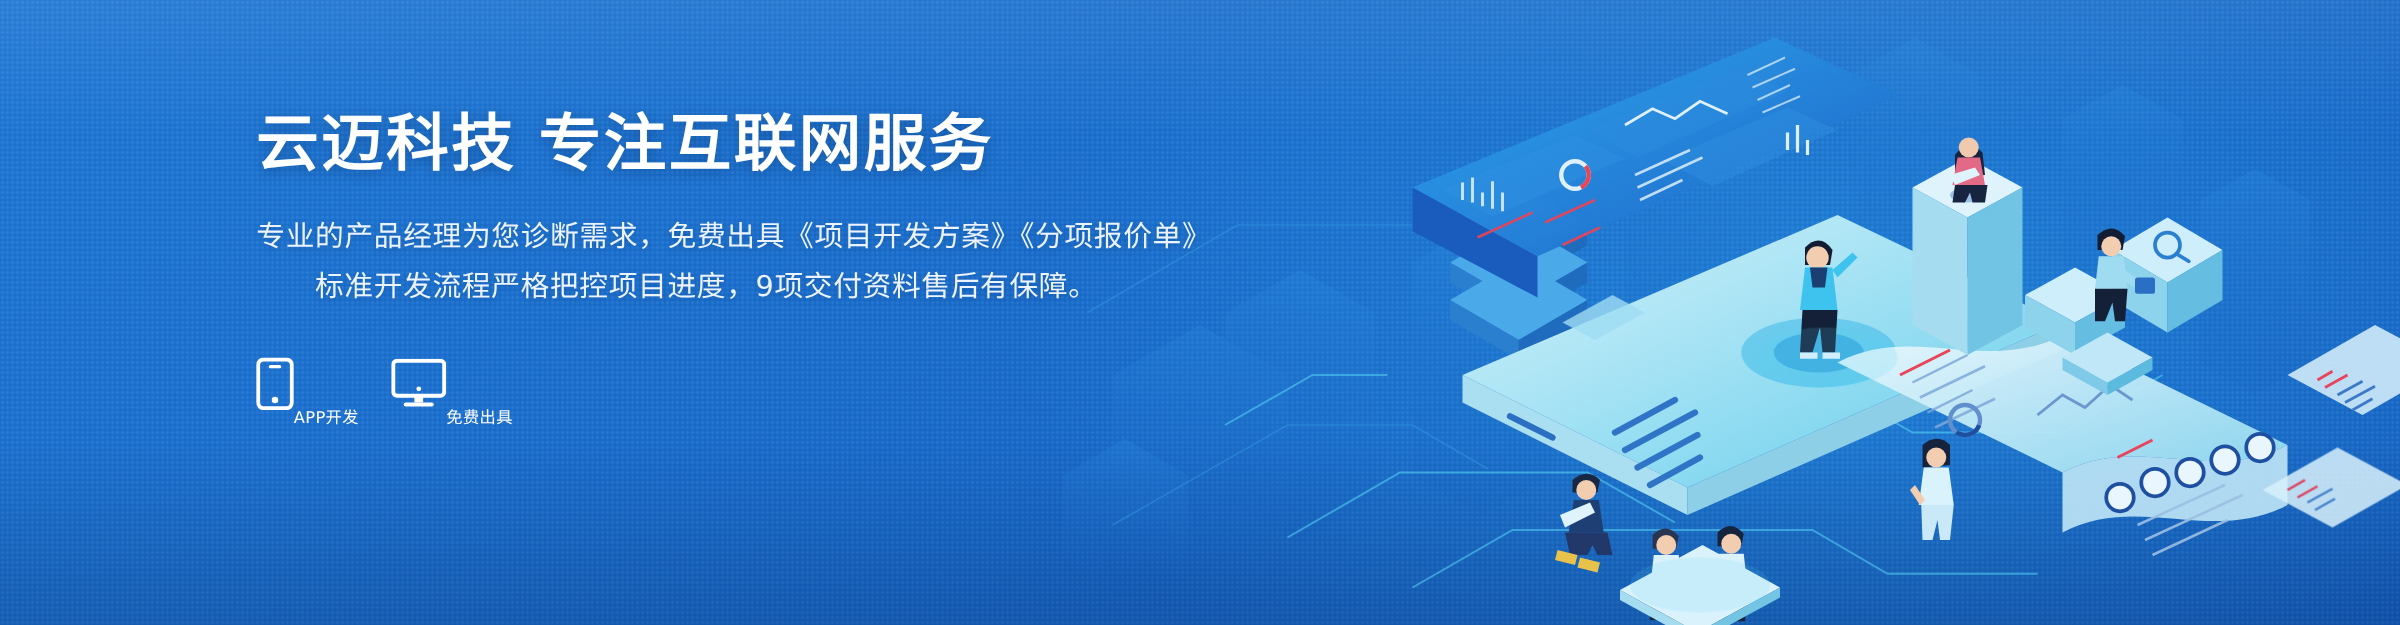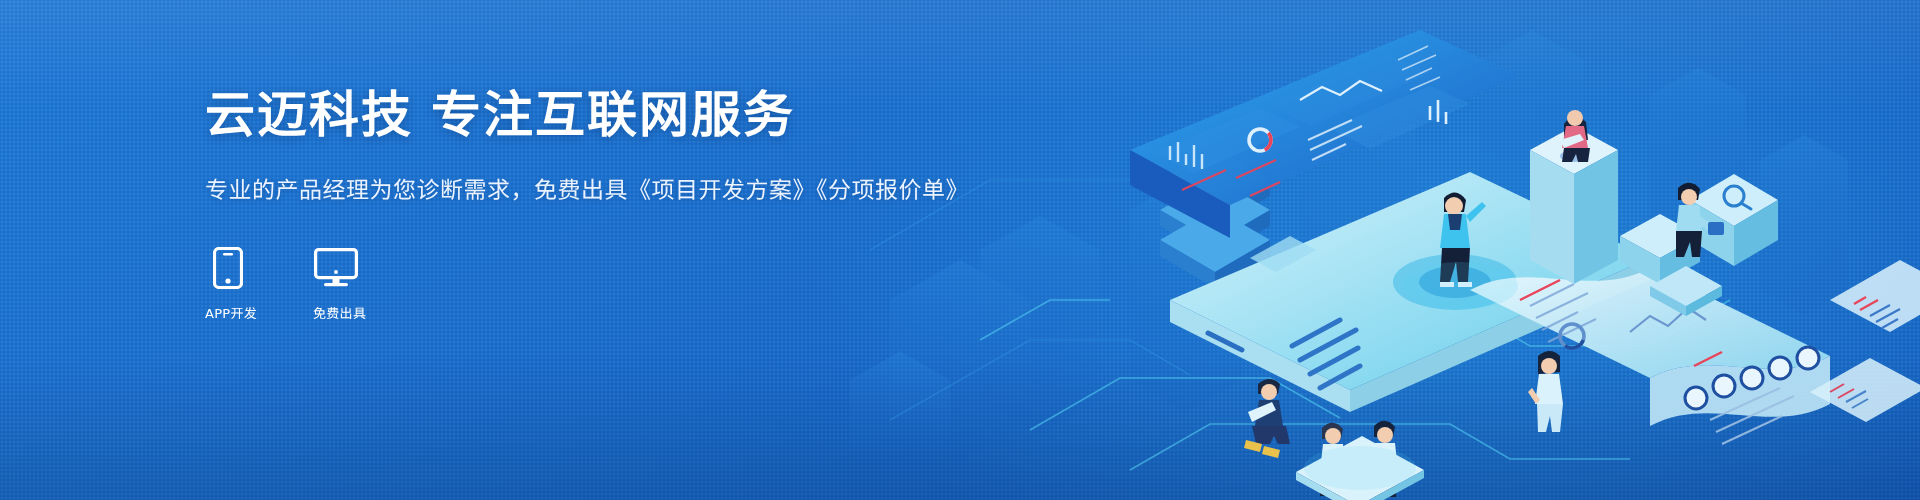--- a/index.html
+++ b/index.html
@@ -49,21 +49,21 @@
   .sub { margin-top:26px;text-align:center; }
   .sub-line {
     font-size:23px; color:#eaf3ff; line-height:1.72;
     letter-spacing:.5px; white-space:nowrap;
     text-shadow:0 1px 5px rgba(0,30,80,.25);
     font-family:"DejaVu Sans","Liberation Sans",sans-serif;
   }
 
   
   .services { margin-top:34px; display:flex; align-items:flex-start; gap:32px; }
-  .svc { width:76px; display:flex; flex-direction:column; align-items:flex-start; cursor:pointer; }
+  .svc { width:76px; display:flex; flex-direction:row; align-items:flex-end; cursor:pointer; }
   .svc-ico {
     width:46px; height:46px; display:flex; align-items:center; justify-content:center;
     margin-bottom:12px;
   }
   .svc-ico svg { display:block; }
   .svc-lbl {
     font-size:13px; color:#ffffff; white-space:nowrap; letter-spacing:.3px;
     font-family:"DejaVu Sans","Liberation Sans",sans-serif;
   }
 
@@ -364,20 +364,21 @@
   <div class="vig"></div>
 
   <div class="copy">
 
     <h1 class="headline">
       <span>云迈科技</span><span class="gap"></span><span>专注互联网服务</span>
     </h1>
 
     <div class="sub">
       <div class="sub-line">专业的产品经理为您诊断需求，免费出具《项目开发方案》《分项报价单》</div>
+      <div class="sub-line">标准开发流程严格把控项目进度，9项交付资料售后有保障。</div>
     </div>
 
     <div class="services">
 
       <div class="svc">
         <span class="svc-ico">
           <svg width="30" height="42" viewBox="0 0 30 42">
             <rect x="1.5" y="1.5" width="27" height="39" rx="4.5" fill="none" stroke="#fff" stroke-width="3.2"></rect>
             <rect x="10" y="6" width="10" height="2.6" rx="1.3" fill="#fff"></rect>
             <circle cx="15" cy="34" r="2.6" fill="#fff"></circle>

